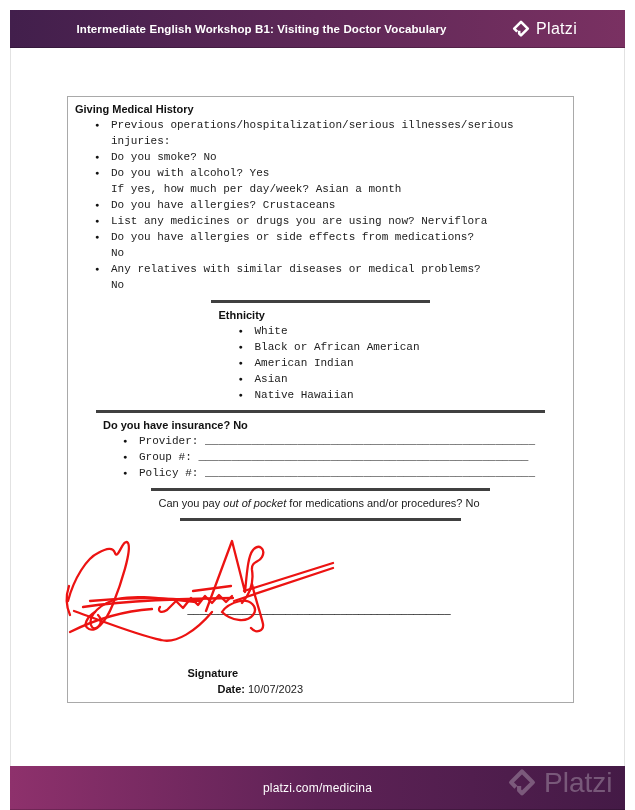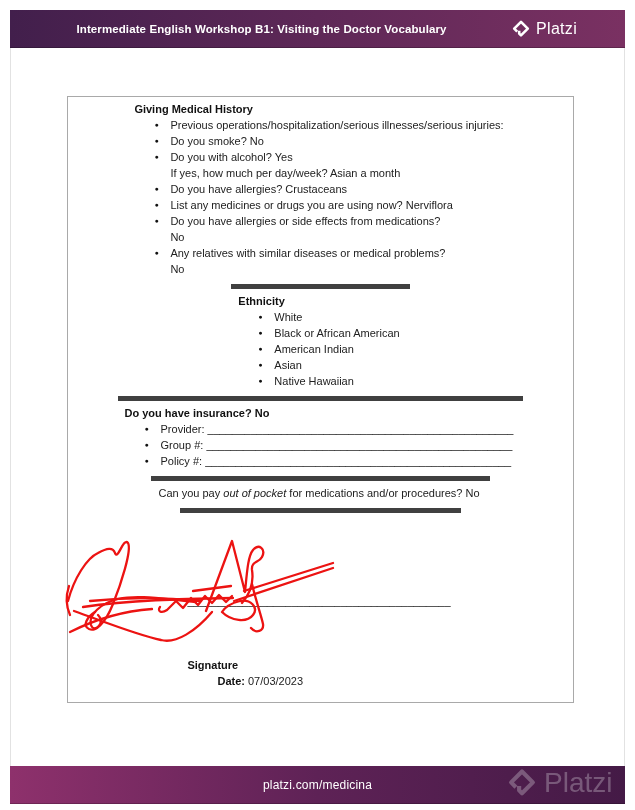--- a/index.html
+++ b/index.html
@@ -16,38 +16,38 @@
         display:flex;align-items:center;justify-content:center;
         color:#fff;font-weight:bold;font-size:11.5px;letter-spacing:.1px;white-space:nowrap;}
   .brand{position:absolute;right:48px;top:0;height:100%;display:flex;align-items:center;gap:5px;color:#fff;}
   .brand-txt{font-size:16px;font-weight:500;letter-spacing:.3px;}
 
   
   .formbox{position:absolute;left:67px;top:96px;width:507px;height:607px;z-index:1;
         border:1px solid #a9a9a9;box-sizing:border-box;background:#fff;
         display:flex;flex-direction:column;color:#212121;font-size:11px;line-height:16px;align-items:center;}
   .sec{padding:4px 10px 7px 7px;}
-  .sec + .sec{border-top:5px solid #404040;}
+  .sec + .sec{border-top:3px solid #404040;}
   .sec h3{margin:0;font-size:11px;line-height:16px;font-weight:bold;color:#111;}
   ul.blist{margin:0;padding:0;list-style:none;}
-  .blist li{position:relative;padding-left:36px;}
+  .blist li{position:relative;padding-left:36px;font-family:Liberation Mono, monospace;}
   .blt{position:absolute;left:20px;top:0;font-size:7px;line-height:16px;color:#111;}
   .blt::before{content:"\25CF";}
   .u{white-space:nowrap;color:#111;}
   .sig{flex:1;}
   .sig-space{height:76px;}
   .sig-line{line-height:16px;white-space:nowrap;color:#111;}
   .sig-label{font-weight:bold;line-height:16px;color:#111;margin-top:48px;}
   .sig-date{line-height:16px;}
   .sig-date b{font-weight:bold;color:#111;padding-left:30px;}
   .sig-date span{margin-left:3px;}
   em{font-style:italic;}
 
   
-  .botbar{position:absolute;left:10px;top:766px;width:615px;height:38px;z-index:2;
+  .botbar{position:absolute;left:10px;top:766px;width:615px;height:44px;z-index:2;
         background:linear-gradient(90deg,#8e316c 0%,#5e2256 50%,#441a46 100%);
         border-bottom:1px solid rgba(0,0,0,.2);box-sizing:border-box;
         display:flex;align-items:center;justify-content:center;
         color:#fff;font-size:12px;font-weight:500;letter-spacing:.2px;}
   .watermark{position:absolute;left:506px;top:763px;height:40px;z-index:3;pointer-events:none;
         display:flex;align-items:center;gap:6px;
         color:rgba(215,208,218,.34);font-size:28px;font-weight:500;}
   .scribble{position:absolute;left:0;top:0;z-index:4;pointer-events:none;}
 </style>
 </head>
@@ -164,21 +164,21 @@
     </section>
 
     <section class="sec">
       <div><span>Can you pay </span><em>out of pocket</em><span> for medications and/or procedures? No</span></div>
     </section>
 
     <section class="sec sig">
       <div class="sig-space"></div>
       <div class="sig-line">___________________________________________</div>
       <div class="sig-label">Signature</div>
-      <div class="sig-date"><b>Date:</b><span>07/03/2023</span></div>
+      <div class="sig-date"><b>Date:</b><span>10/07/2023</span></div>
     </section>
 
   </main>
 
   <footer class="botbar">
     <span>platzi.com/medicina</span>
   </footer>
 
   <div class="watermark">
     <svg width="32" height="34" viewBox="0 0 100 100">

